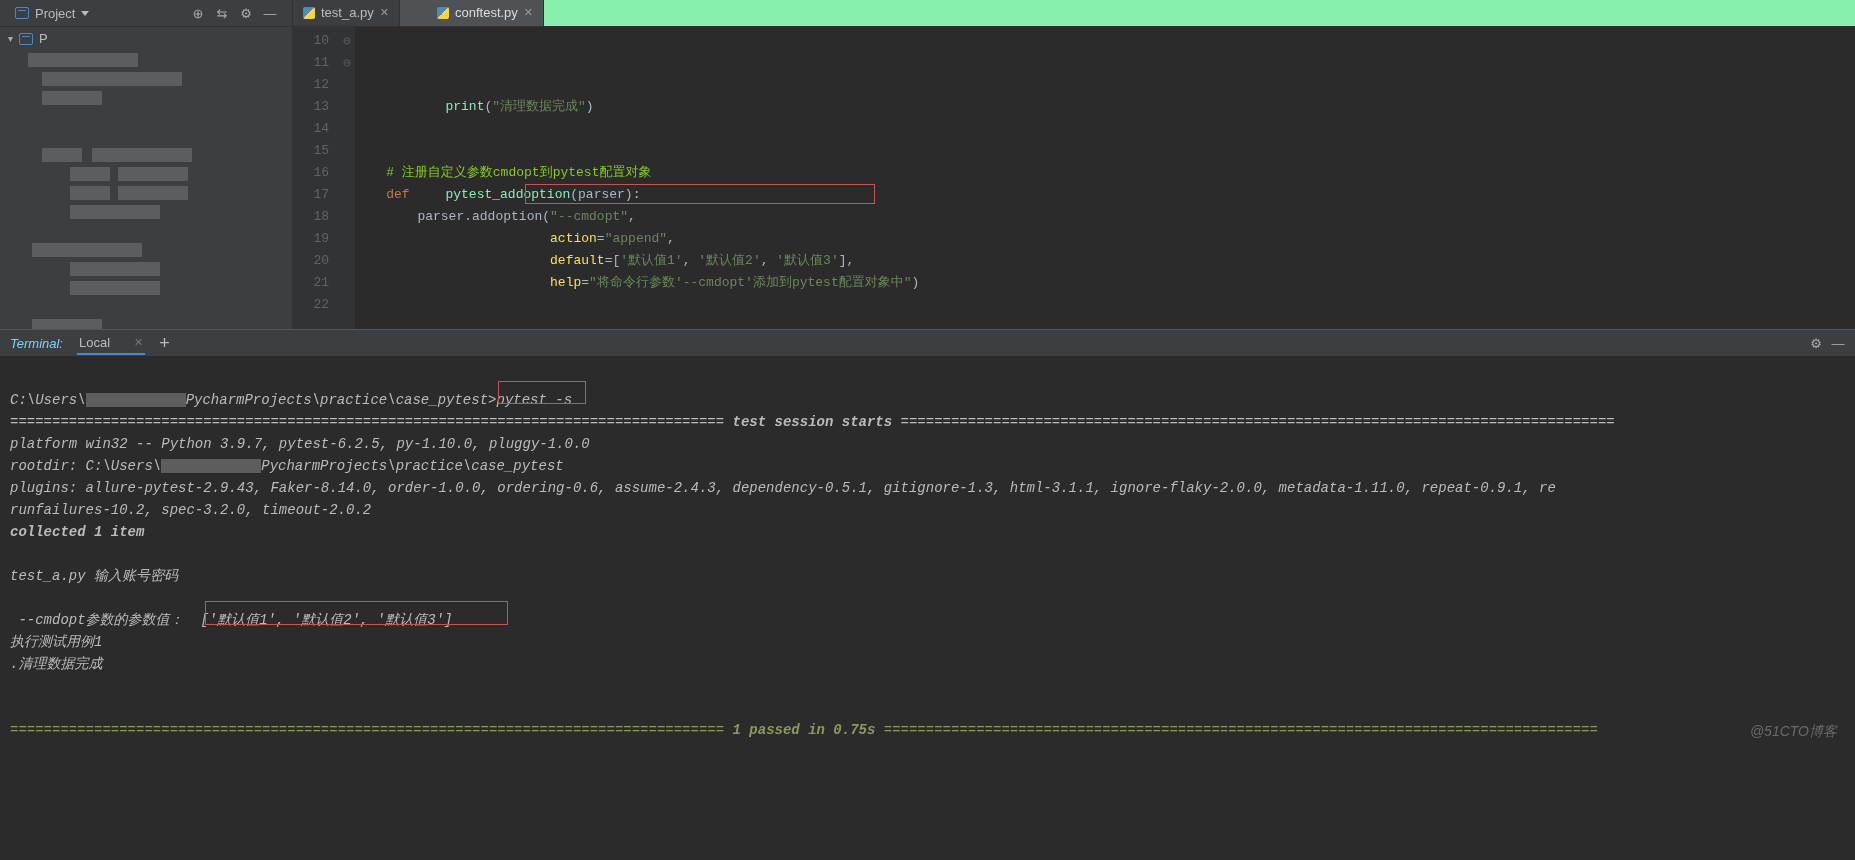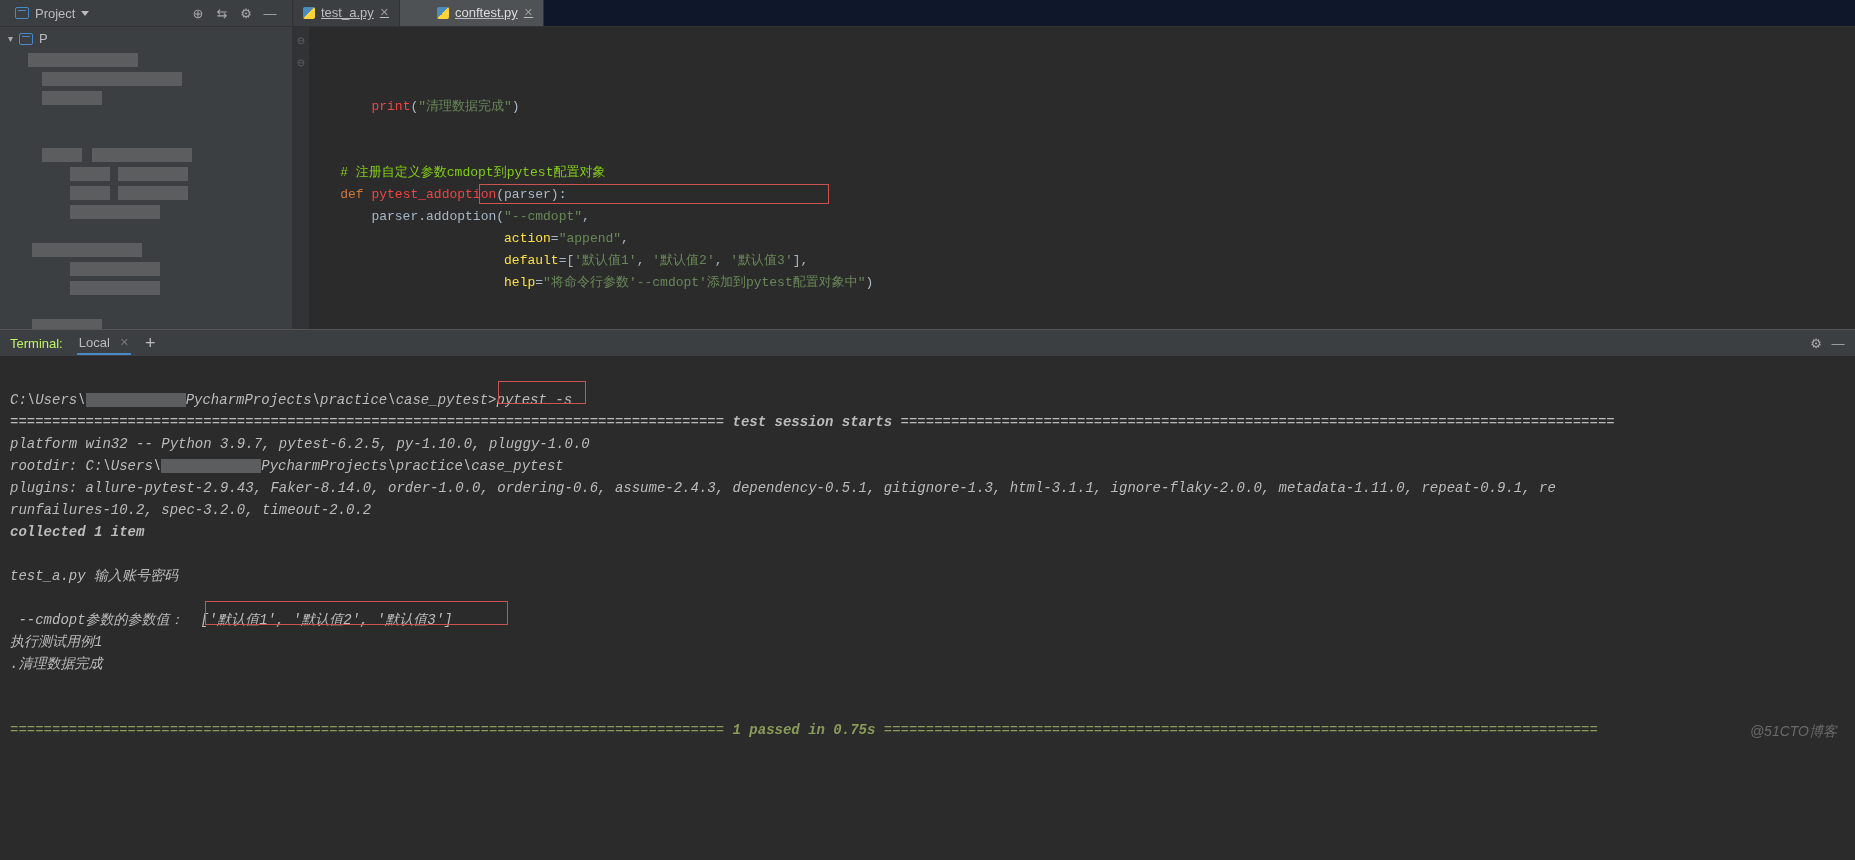--- a/index.html
+++ b/index.html
@@ -24,21 +24,21 @@
     width: 14px; height: 12px; border: 1px solid #4a88c7; border-radius: 2px;
     display: inline-block; position: relative; flex-shrink: 0;
   }
   .proj-icon::after { content:""; position:absolute; top:2px; left:2px; right:2px; height:1px; background:#4a88c7; }
   .chev-down {
     width: 0; height: 0; border-left: 4px solid transparent; border-right: 4px solid transparent;
     border-top: 5px solid #bbbbbb; display: inline-block;
   }
   .toolbar-icons { display: flex; gap: 10px; align-items: center; margin-left: auto; }
   .tb-icon { width: 14px; height: 14px; display:inline-flex; align-items:center; justify-content:center; color:#aaa; font-size:13px; }
-  .tabs-bar { flex:1; display:flex; align-items:flex-end; background:#0f172a;text-decoration:underline; }
+  .tabs-bar { flex:1; display:flex; align-items:flex-end; background:#86efac; }
   .tab {
     height: 27px; display:flex; align-items:center; gap:6px; padding:0 10px;
     background:#3c3f41; color:#bbbbbb; border-right:1px solid #323232; position:relative;
   }
   .tab.active { background:#4e5254; color:#dcdcdc;padding-left:37px; }
   .tab .py-icon {
     width:12px; height:12px; display:inline-block; background:
       linear-gradient(135deg,#4b8bbe 50%,#ffd43b 50%);
     border-radius:2px; flex-shrink:0;
   }
@@ -63,35 +63,35 @@
     line-height:22px; padding-top:3px; user-select:none;
   }
   .fold-col { width:16px; background:#313335; padding-top:3px; line-height:22px; font-size:10px; color:#606366; text-align:center;}
   .code {
     flex:1; font-family: Consolas, "Courier New", monospace; font-size:13px;
     line-height:22px; padding-top:3px; white-space:pre; color:#a9b7c6;
     position:relative;
   }
   
   .kw { color:#cc7832; }
-  .fn { color:#ef4444; }
+  .fn { color:#86efac;margin-left:28px; }
   .str { color:#6a8759; }
   .cmt { color:#84cc16; }
   .param { color:#fde047; }
   .hl-box {
     position:absolute; border:1px solid #c75450;
   }
   
   .term-header {
     height:28px; background:#3c3f41; border-top:1px solid #555; border-bottom:1px solid #2a2a2a;
     display:flex; align-items:center; padding:0 10px; gap:14px;
   }
-  .term-header .title { color:#bef264; }
+  .term-header .title { color:#7dd3fc;font-style:italic; }
   .term-tab {
-    display:flex; align-items:center; gap:10px; padding:3px 2px;
+    display:flex; align-items:center; gap:24px; padding:3px 2px;
     color:#bbbbbb; border-bottom:2px solid #4a88c7;
   }
   .term-tab .close { font-size:11px; color:#777; }
   .term-add { color:#bbbbbb; font-size:18px; line-height:1; }
   .term-gear { margin-left:auto; display:flex; gap:8px; }
   .terminal {
     flex:1; background:#2b2b2b; padding:10px 10px;
     font-family: Consolas, "Courier New", monospace; font-size:14px;
     line-height:22px; color:#bbbbbb; white-space:pre-wrap; word-break:break-all;
     position:relative; overflow:hidden;font-style:italic;
@@ -156,20 +156,35 @@
       <div class="redact-line"></div>
       <div class="redact-line"><span class="blk" style="margin-left:32px;width:110px"></span></div>
       <div class="redact-line"><span class="blk" style="margin-left:70px;width:90px"></span></div>
       <div class="redact-line"><span class="blk" style="margin-left:70px;width:90px"></span></div>
       <div class="redact-line"></div>
       <div class="redact-line"><span class="blk" style="margin-left:32px;width:70px"></span></div>
     </div>
   </div>
 
   <div class="editor-wrap">
+    <div class="gutter" id="gutter">
+        <div>10</div>
+        <div>11</div>
+        <div>12</div>
+        <div>13</div>
+        <div>14</div>
+        <div>15</div>
+        <div>16</div>
+        <div>17</div>
+        <div>18</div>
+        <div>19</div>
+        <div>20</div>
+        <div>21</div>
+        <div>22</div>
+      </div>
     <div class="fold-col" id="fold-col">
         <div>⊖</div>
         <div></div>
         <div></div>
         <div></div>
         <div>⊖</div>
         <div></div>
         <div></div>
         <div></div>
         <div></div>

